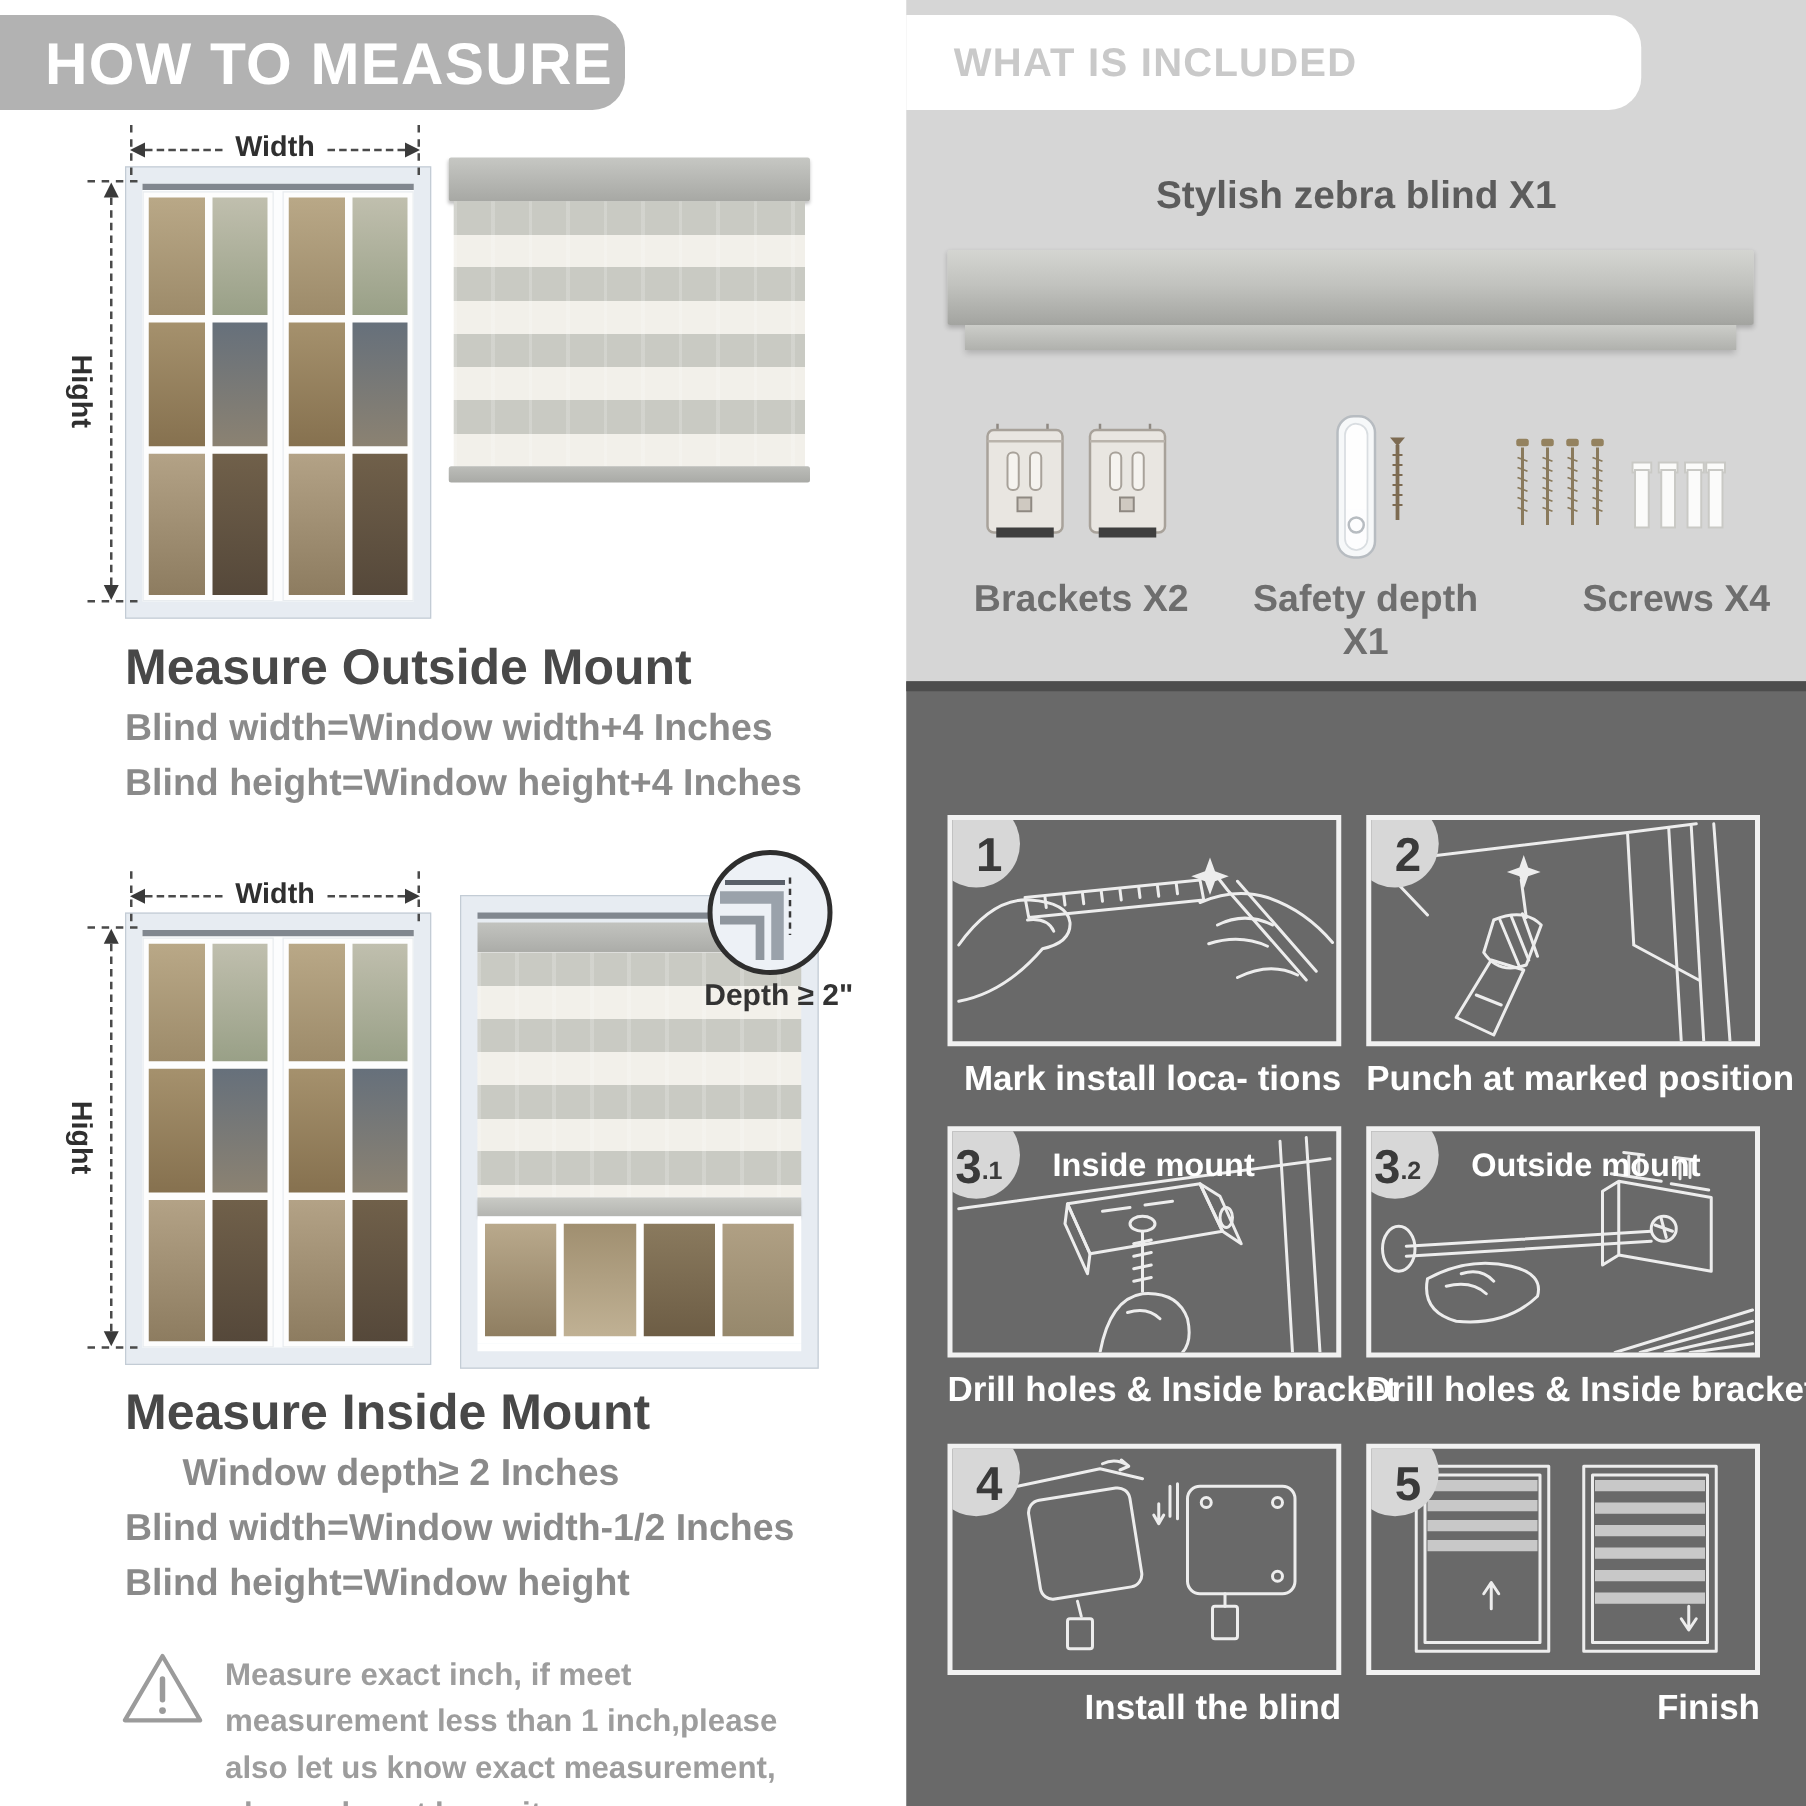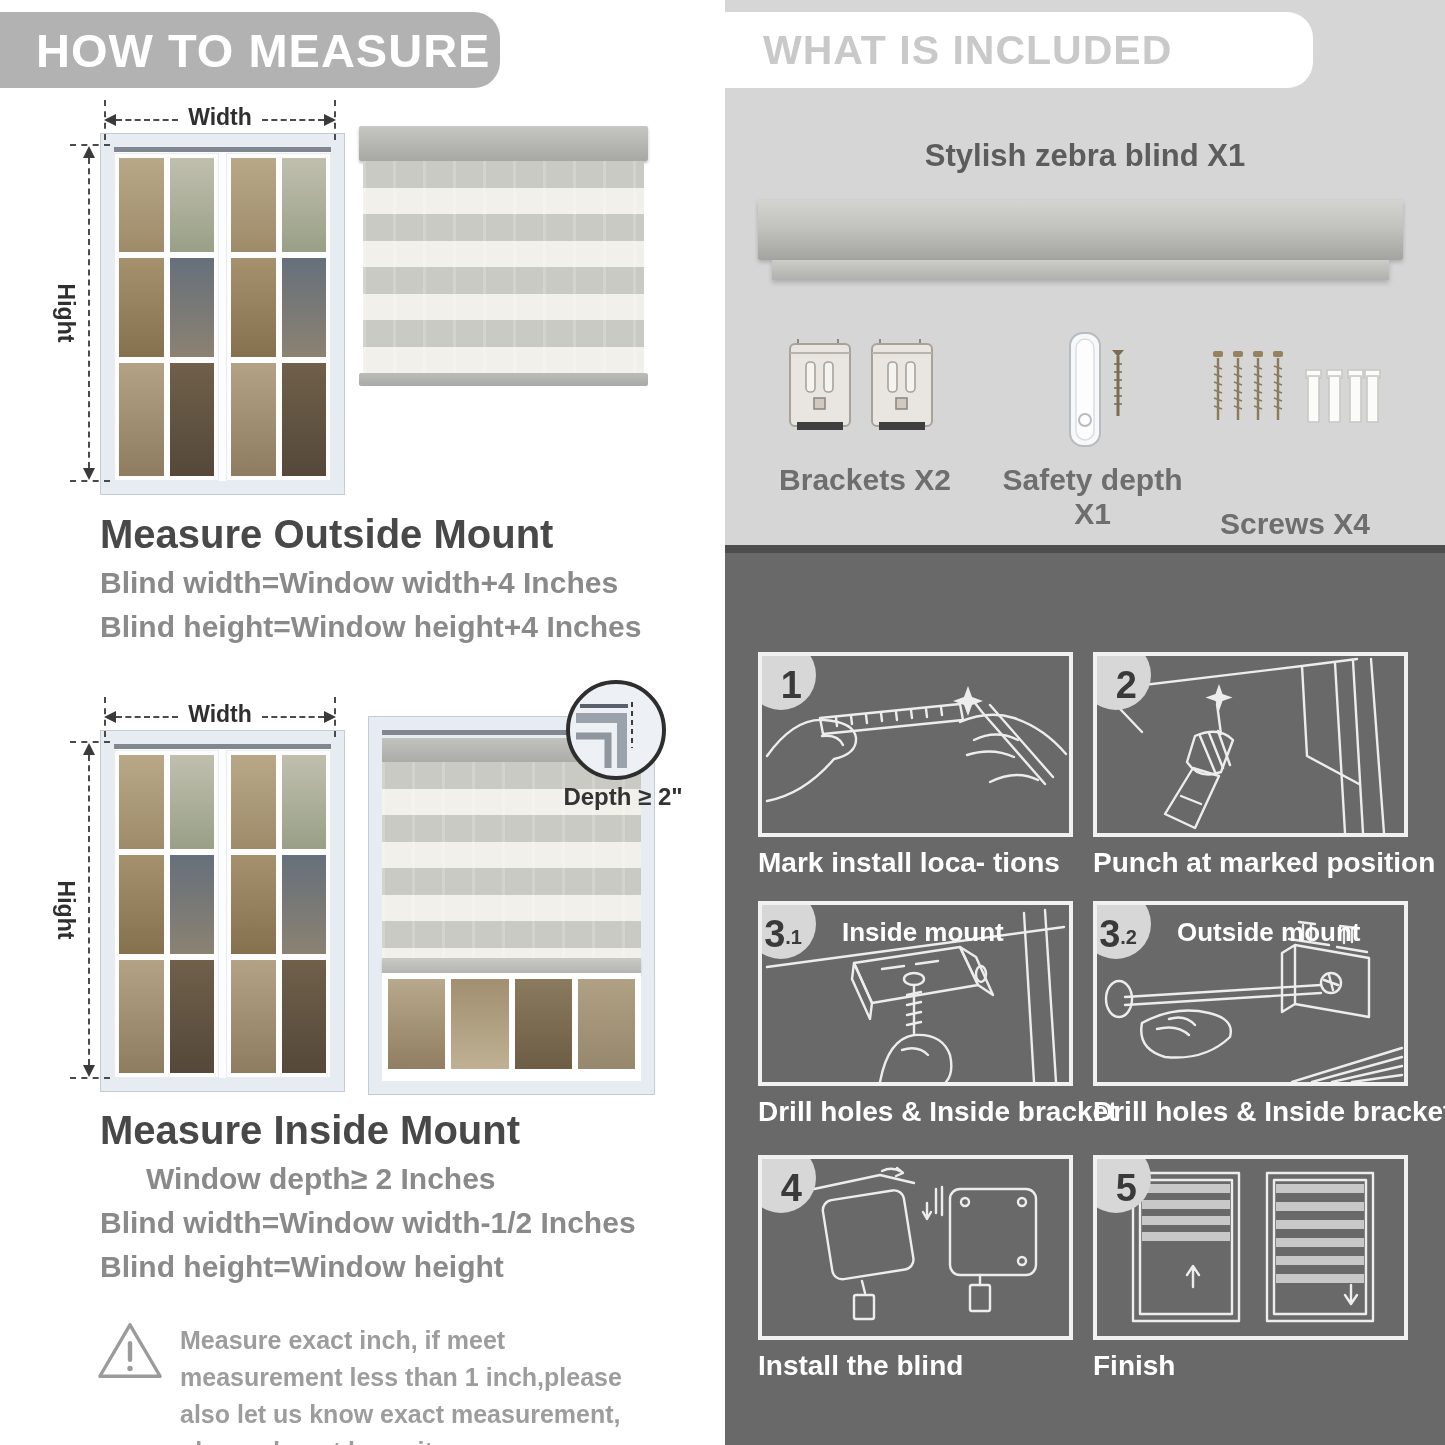--- a/index.html
+++ b/index.html
@@ -5,21 +5,21 @@
   html,body{margin:0;padding:0;background:#ffffff;}
   .canvas{position:relative;width:1445px;height:1445px;background:#ffffff;overflow:hidden;
           font-family:"Liberation Sans",sans-serif;}
   .abs{position:absolute;}
 
   
   .band{position:absolute;height:76px;display:flex;align-items:center;font-weight:bold;box-sizing:border-box;}
   #band-left{left:0;top:12px;width:500px;background:#b2b2b2;border-radius:0 26px 26px 0;
              color:#ffffff;font-size:47px;padding-left:36px;letter-spacing:1px;}
   #band-included{left:725px;top:12px;width:588px;background:#ffffff;border-radius:0 26px 26px 0;
-             color:#c9c9c9;font-size:41px;padding-left:38px;letter-spacing:1px;}
+             color:#c9c9c9;font-size:32px;padding-left:38px;letter-spacing:1px;}
   #band-mount{left:725px;top:557px;width:588px;height:74px;background:#ffffff;border-radius:0 26px 26px 0;
              color:#3f3f3f;font-size:42px;padding-left:32px;}
 
   
   #panel-included{left:725px;top:0;width:720px;height:545px;background:#d6d6d6;}
   #panel-mount{left:725px;top:545px;width:720px;height:900px;background:#696969;}
   #panel-mount-strip{left:725px;top:545px;width:720px;height:8px;background:#4d4d4d;}
 
   
   .win{position:absolute;width:245px;height:362px;background:#e7ecf2;border:1px solid #c3ccd5;
@@ -100,21 +100,21 @@
 
   
   .step{position:absolute;width:315px;}
   .step-box{position:relative;width:315px;height:185px;border:4px solid #f1f1f1;box-sizing:border-box;overflow:hidden;}
   .badge{position:absolute;top:-16px;left:-16px;width:70px;height:70px;border-radius:50%;background:#d7d7d7;
       display:flex;align-items:flex-end;justify-content:flex-end;box-sizing:border-box;
       padding:0 14px 6px 0;color:#3a3a3a;font-weight:bold;z-index:3;}
   .badge .n{font-size:38px;line-height:1;}
   .badge .sub{font-size:20px;line-height:1.6;}
   .inner-cap{position:absolute;top:12px;left:80px;color:#ffffff;font-weight:bold;font-size:26px;z-index:3;}
-  .step-caption{margin-top:10px;color:#ffffff;font-weight:bold;font-size:28px;white-space:nowrap;}
+  .step-caption{margin-top:10px;color:#ffffff;font-weight:bold;font-size:28px;white-space:nowrap;text-align:right;}
   .ill{position:absolute;inset:0;width:100%;height:100%;}
   .ill path,.ill rect,.ill circle,.ill ellipse{stroke:#ededed;stroke-width:2.4;fill:none;
       stroke-linecap:round;stroke-linejoin:round;}
   .ill .fill{fill:#ededed;stroke:none;}
   .ill .bar{fill:#d9d9d9;stroke:none;opacity:.85;}
 
   
   .itm{position:absolute;}
 </style>
 </head>
@@ -313,21 +313,21 @@
         <rect x="123" y="34" width="11" height="46"></rect>
       <rect x="142" y="28" width="15" height="8"></rect>
         <rect x="144" y="34" width="11" height="46"></rect>
       <rect x="159" y="28" width="15" height="8"></rect>
         <rect x="161" y="34" width="11" height="46"></rect>
     </g>
   </svg>
 
   <div class="item-label" style="left:770px;width:190px;">Brackets X2</div>
   <div class="item-label" style="left:980px;width:225px;">Safety depth X1</div>
-  <div class="item-label" style="left:1200px;width:190px;margin-top:44px;">Screws X4</div>
+  <div class="item-label" style="left:1246px;width:190px;">Screws X4</div>
 
   <div class="step" style="left:758px;top:652px;">
     <div class="step-box">
       <div class="badge">
         <span class="n">1</span>
           <span class="sub"></span>
       </div>
       <svg class="ill" viewBox="0 0 307 177">
         <path d="M58 62 L198 48 L201 64 L61 78 Z"></path>
         <path d="M74 62 l1 8 M89 60 l1 8 M104 59 l1 8 M119 57 l1 8 M134 56 l1 8 M149 54 l1 8 M164 53 l1 8 M179 51 l1 8" stroke-width="1.6"></path>

